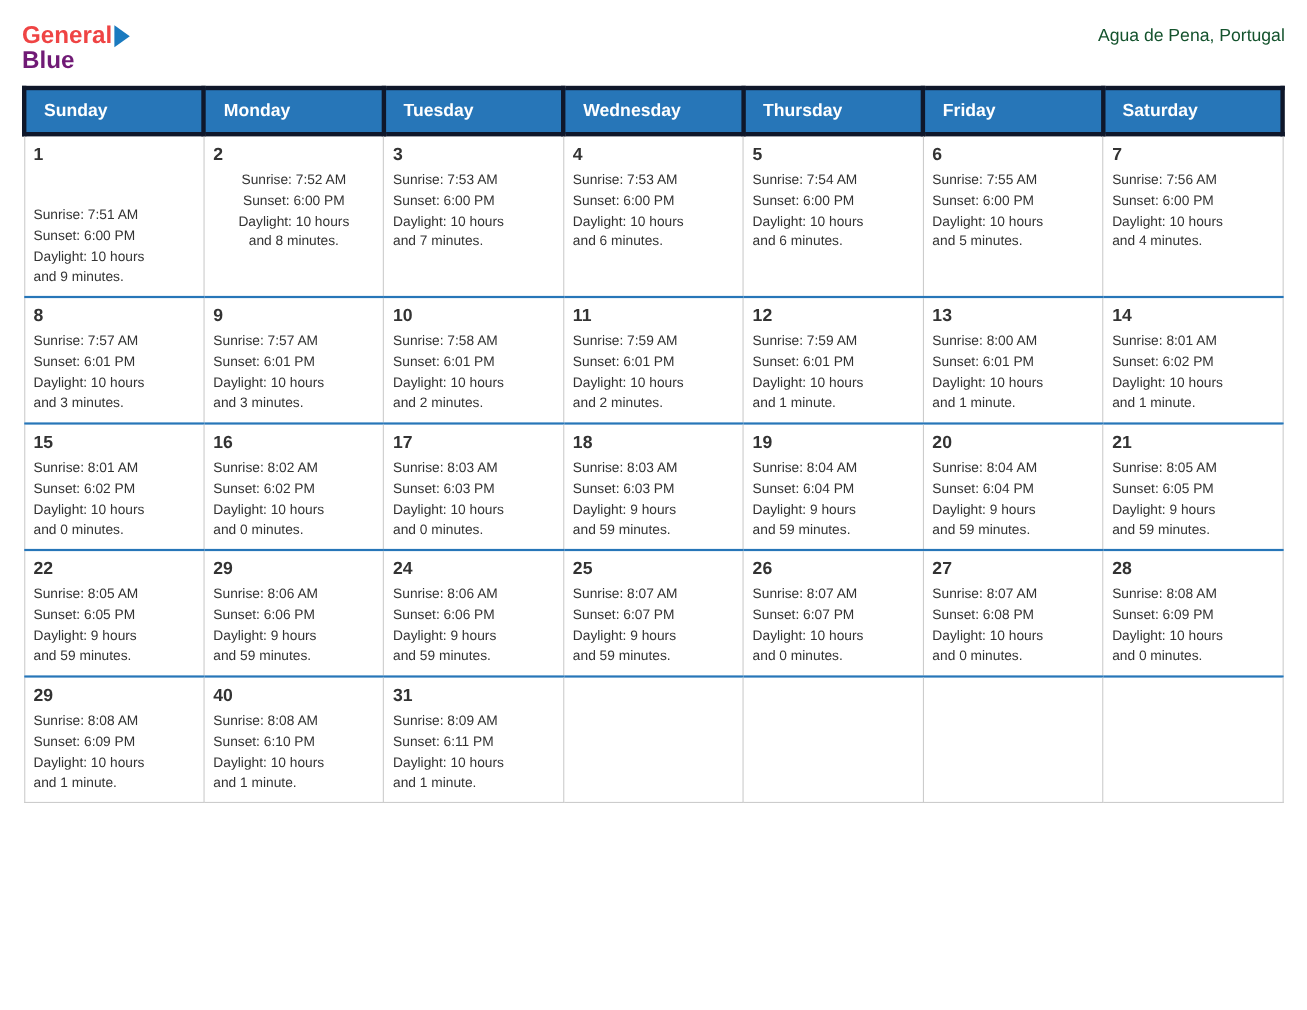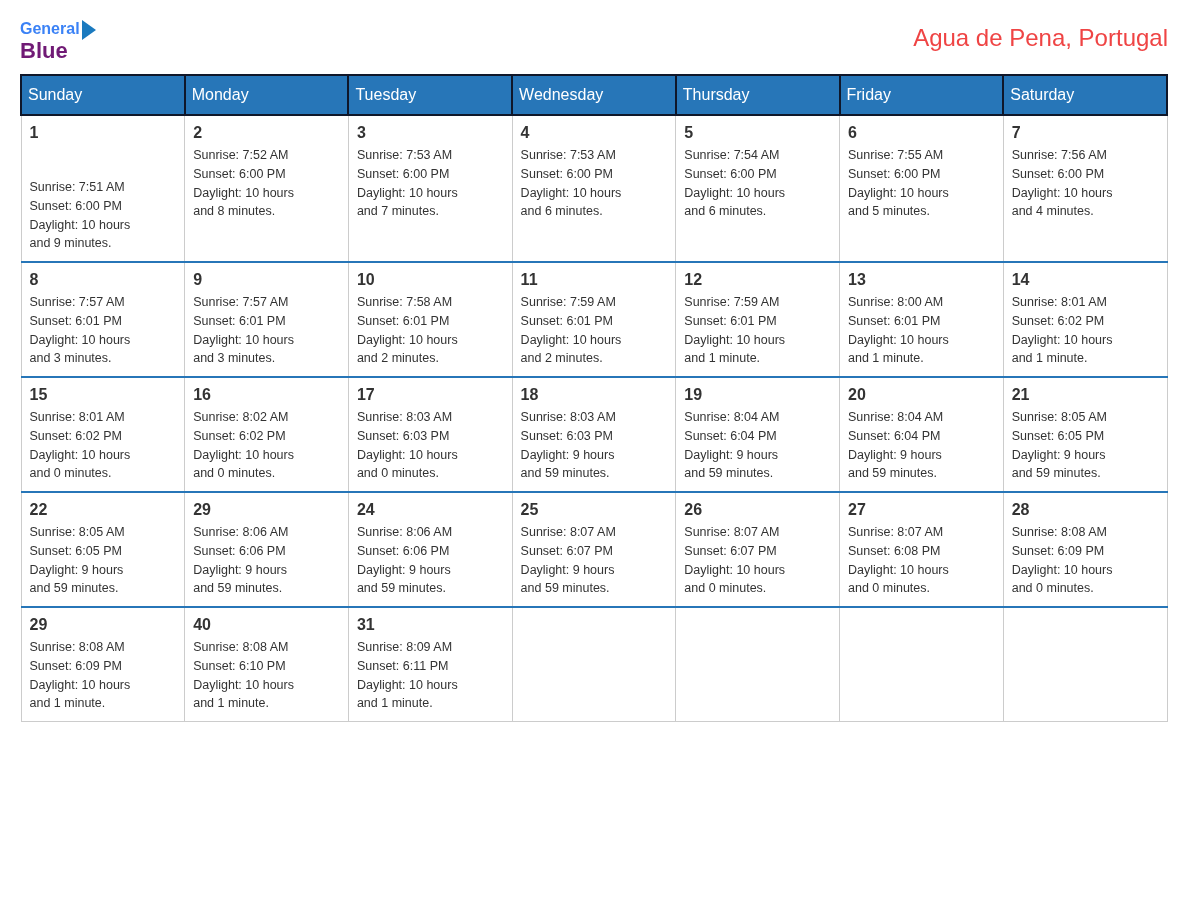--- a/index.html
+++ b/index.html
@@ -15,23 +15,23 @@
       justify-content: space-between;
       align-items: flex-start;
       margin-bottom: 10px;
     }
     .logo {
       display: flex;
       flex-direction: column;
       align-items: flex-start;
     }
     .logo-text {
-      font-size: 16px;
-      font-weight: bold;
-      color: #3b82f6;
+      font-size: 22px;
+      font-weight: bold;
+      color: #ef4444;
       line-height: 1.1;
     }
     .logo-text span {
       color: #1a7abf;
     }
     .logo-arrow {
       display: inline-block;
       width: 0;
       height: 0;
       border-top: 10px solid transparent;
@@ -48,37 +48,37 @@
     }
     .title-area {
       text-align: right;
     }
     .month-title {
       font-size: 48px;
       font-weight: bold;
       color: #222;
     }
     .subtitle {
-      font-size: 24px;
-      color: #ef4444;
+      font-size: 16px;
+      color: #14532d;
       margin-top: 4px;
     }
     table {
       width: 100%;
       border-collapse: collapse;
       margin-top: 10px;
     }
     th {
       background-color: #2776b8;
       color: #fff;
       font-size: 16px;
-      font-weight: normal;
-      padding: 10px 6px;
+      font-weight: bold;
+      padding: 10px 16px;
       text-align: left;
-      border: 2px solid #0f172a;
+      border: 4px solid #0f172a;
     }
     td {
       vertical-align: top;
       padding: 8px;
       border: 1px solid #ccc;
       font-size: 13px;
       color: #333;
       width: 14.28%;
       min-height: 100px;
     }
@@ -131,21 +131,21 @@
   <tr class="row-top">
         <td>
           <span class="day-number">1</span>
           <div class="day-info" style="white-space: pre-line; margin-top: 36px;">Sunrise: 7:51 AM
 Sunset: 6:00 PM
 Daylight: 10 hours
 and 9 minutes.</div>
         </td>
         <td>
           <span class="day-number">2</span>
-          <div class="day-info" style="white-space: pre-line;">Sunrise: 7:52 AM
+          <div class="day-info" style="white-space: pre-line; text-align: center;">Sunrise: 7:52 AM
 Sunset: 6:00 PM
 Daylight: 10 hours
 and 8 minutes.</div>
         </td>
         <td>
           <span class="day-number">3</span>
           <div class="day-info" style="white-space: pre-line;">Sunrise: 7:53 AM
 Sunset: 6:00 PM
 Daylight: 10 hours
 and 7 minutes.</div>

